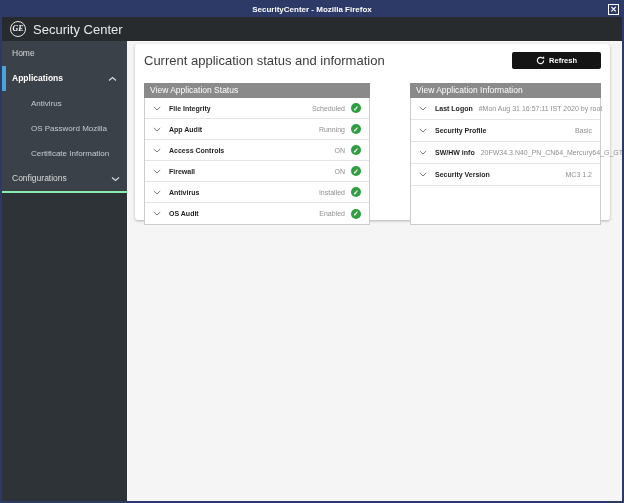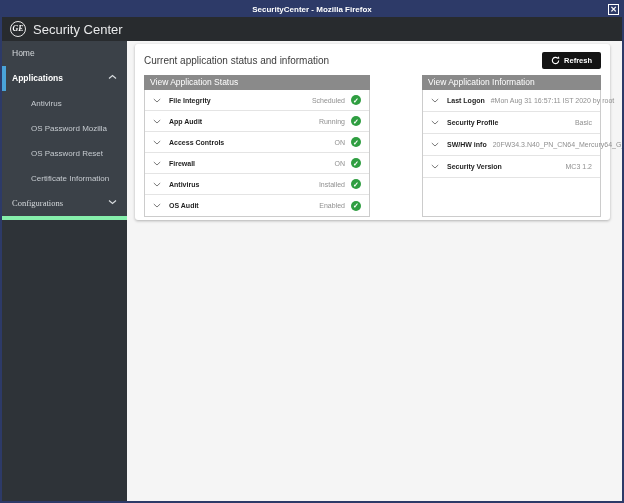--- a/index.html
+++ b/index.html
@@ -35,41 +35,41 @@
     font-weight:bold;font-size:8px;line-height:1;
   }
   .brand{color:#e9eaeb;font-size:13px;}
   
   .body{flex:1;display:flex;min-height:0;}
   .sidebar{width:125px;flex:0 0 auto;display:flex;flex-direction:column;background:#2e3338;}
   .nav{background:#3b4148;}
   .nav-item{
     padding:8px 10px;font-size:8.5px;color:#d7dbde;line-height:9px;cursor:default;
   }
-  .nav-item.parent{display:flex;align-items:flex-start;justify-content:space-between;gap:44px;}
+  .nav-item.parent{display:flex;align-items:center;justify-content:space-between;gap:44px;}
   .nav-item.active{
     border-left:4px solid #4aa3d9;padding-left:6px;color:#fff;font-weight:bold;
   }
   .nav-item.sub{padding-left:29px;font-size:8px;color:#c6cbd0;}
-  .nav-item.last{border-bottom:4px solid #86efac;font-family:Liberation Serif, serif;}
+  .nav-item.last{border-bottom:2px solid #86efac;}
   .sidebar-filler{flex:1;background:#2e3338;}
   
   .content{flex:1;background:#f5f5f5;min-width:0;}
   .card{
     margin:3px 12px 0 8px;height:176px;background:#fff;border-radius:3px;
     box-shadow:0 1px 3px rgba(0,0,0,.28);padding:7px 9px;
   }
   .card-top{display:flex;align-items:center;justify-content:space-between;height:18px;}
-  .subtitle{font-size:10px;color:#3c3c3c;text-align:right;}
+  .subtitle{font-size:13px;color:#3c3c3c;text-align:right;}
   .refresh-btn{
     background:#141414;color:#fff;border:none;border-radius:2px;
     display:flex;align-items:center;gap:4px;font-size:7.5px;font-weight:bold;
-    padding:4px 9px;font-family:"Liberation Sans", sans-serif;cursor:default;
-  }
-  .panels{display:flex;gap:12px;margin-top:6px;}
+    padding:4px 24px;font-family:"Liberation Sans", sans-serif;cursor:default;
+  }
+  .panels{display:flex;margin-top:14px;}
   .panel{display:flex;flex-direction:column;}
   .panel-status{width:226px;flex:0 0 auto;}
   .panel-info{flex:1;min-width:0;padding-left:40px;}
   .panel-header{
     background:#8a8a8a;color:#fff;font-size:8.5px;
     padding:3px 6px;line-height:9px;
   }
   .panel-body{border:1px solid #cccccc;border-top:none;background:#fff;height:127px;display:flex;flex-direction:column;}
   .row{
     display:flex;align-items:center;padding:0 8px;height:21px;flex:0 0 auto;
@@ -114,21 +114,20 @@
         <div class="nav-item parent active">
           <span>Applications</span>
           <span style="display:flex;">
               <svg width="9" height="6" viewBox="0 0 9 6">
                 <polyline points="1,4.5 4.5,1.5 8,4.5" fill="none" stroke="#d7dbde" stroke-width="1.2"></polyline>
               </svg>
             </span>
         </div>
         <div class="nav-item sub">Antivirus</div>
         <div class="nav-item sub">OS Password Mozilla</div>
-        <div class="nav-item sub">OS Password Reset</div>
         <div class="nav-item sub">Certificate Information</div>
         <div class="nav-item parent last">
           <span>Configurations</span>
           <span style="display:flex;">
               <svg width="9" height="6" viewBox="0 0 9 6">
                 <polyline points="1,1.5 4.5,4.5 8,1.5" fill="none" stroke="#d7dbde" stroke-width="1.2"></polyline>
               </svg>
             </span>
         </div>
       </div>

